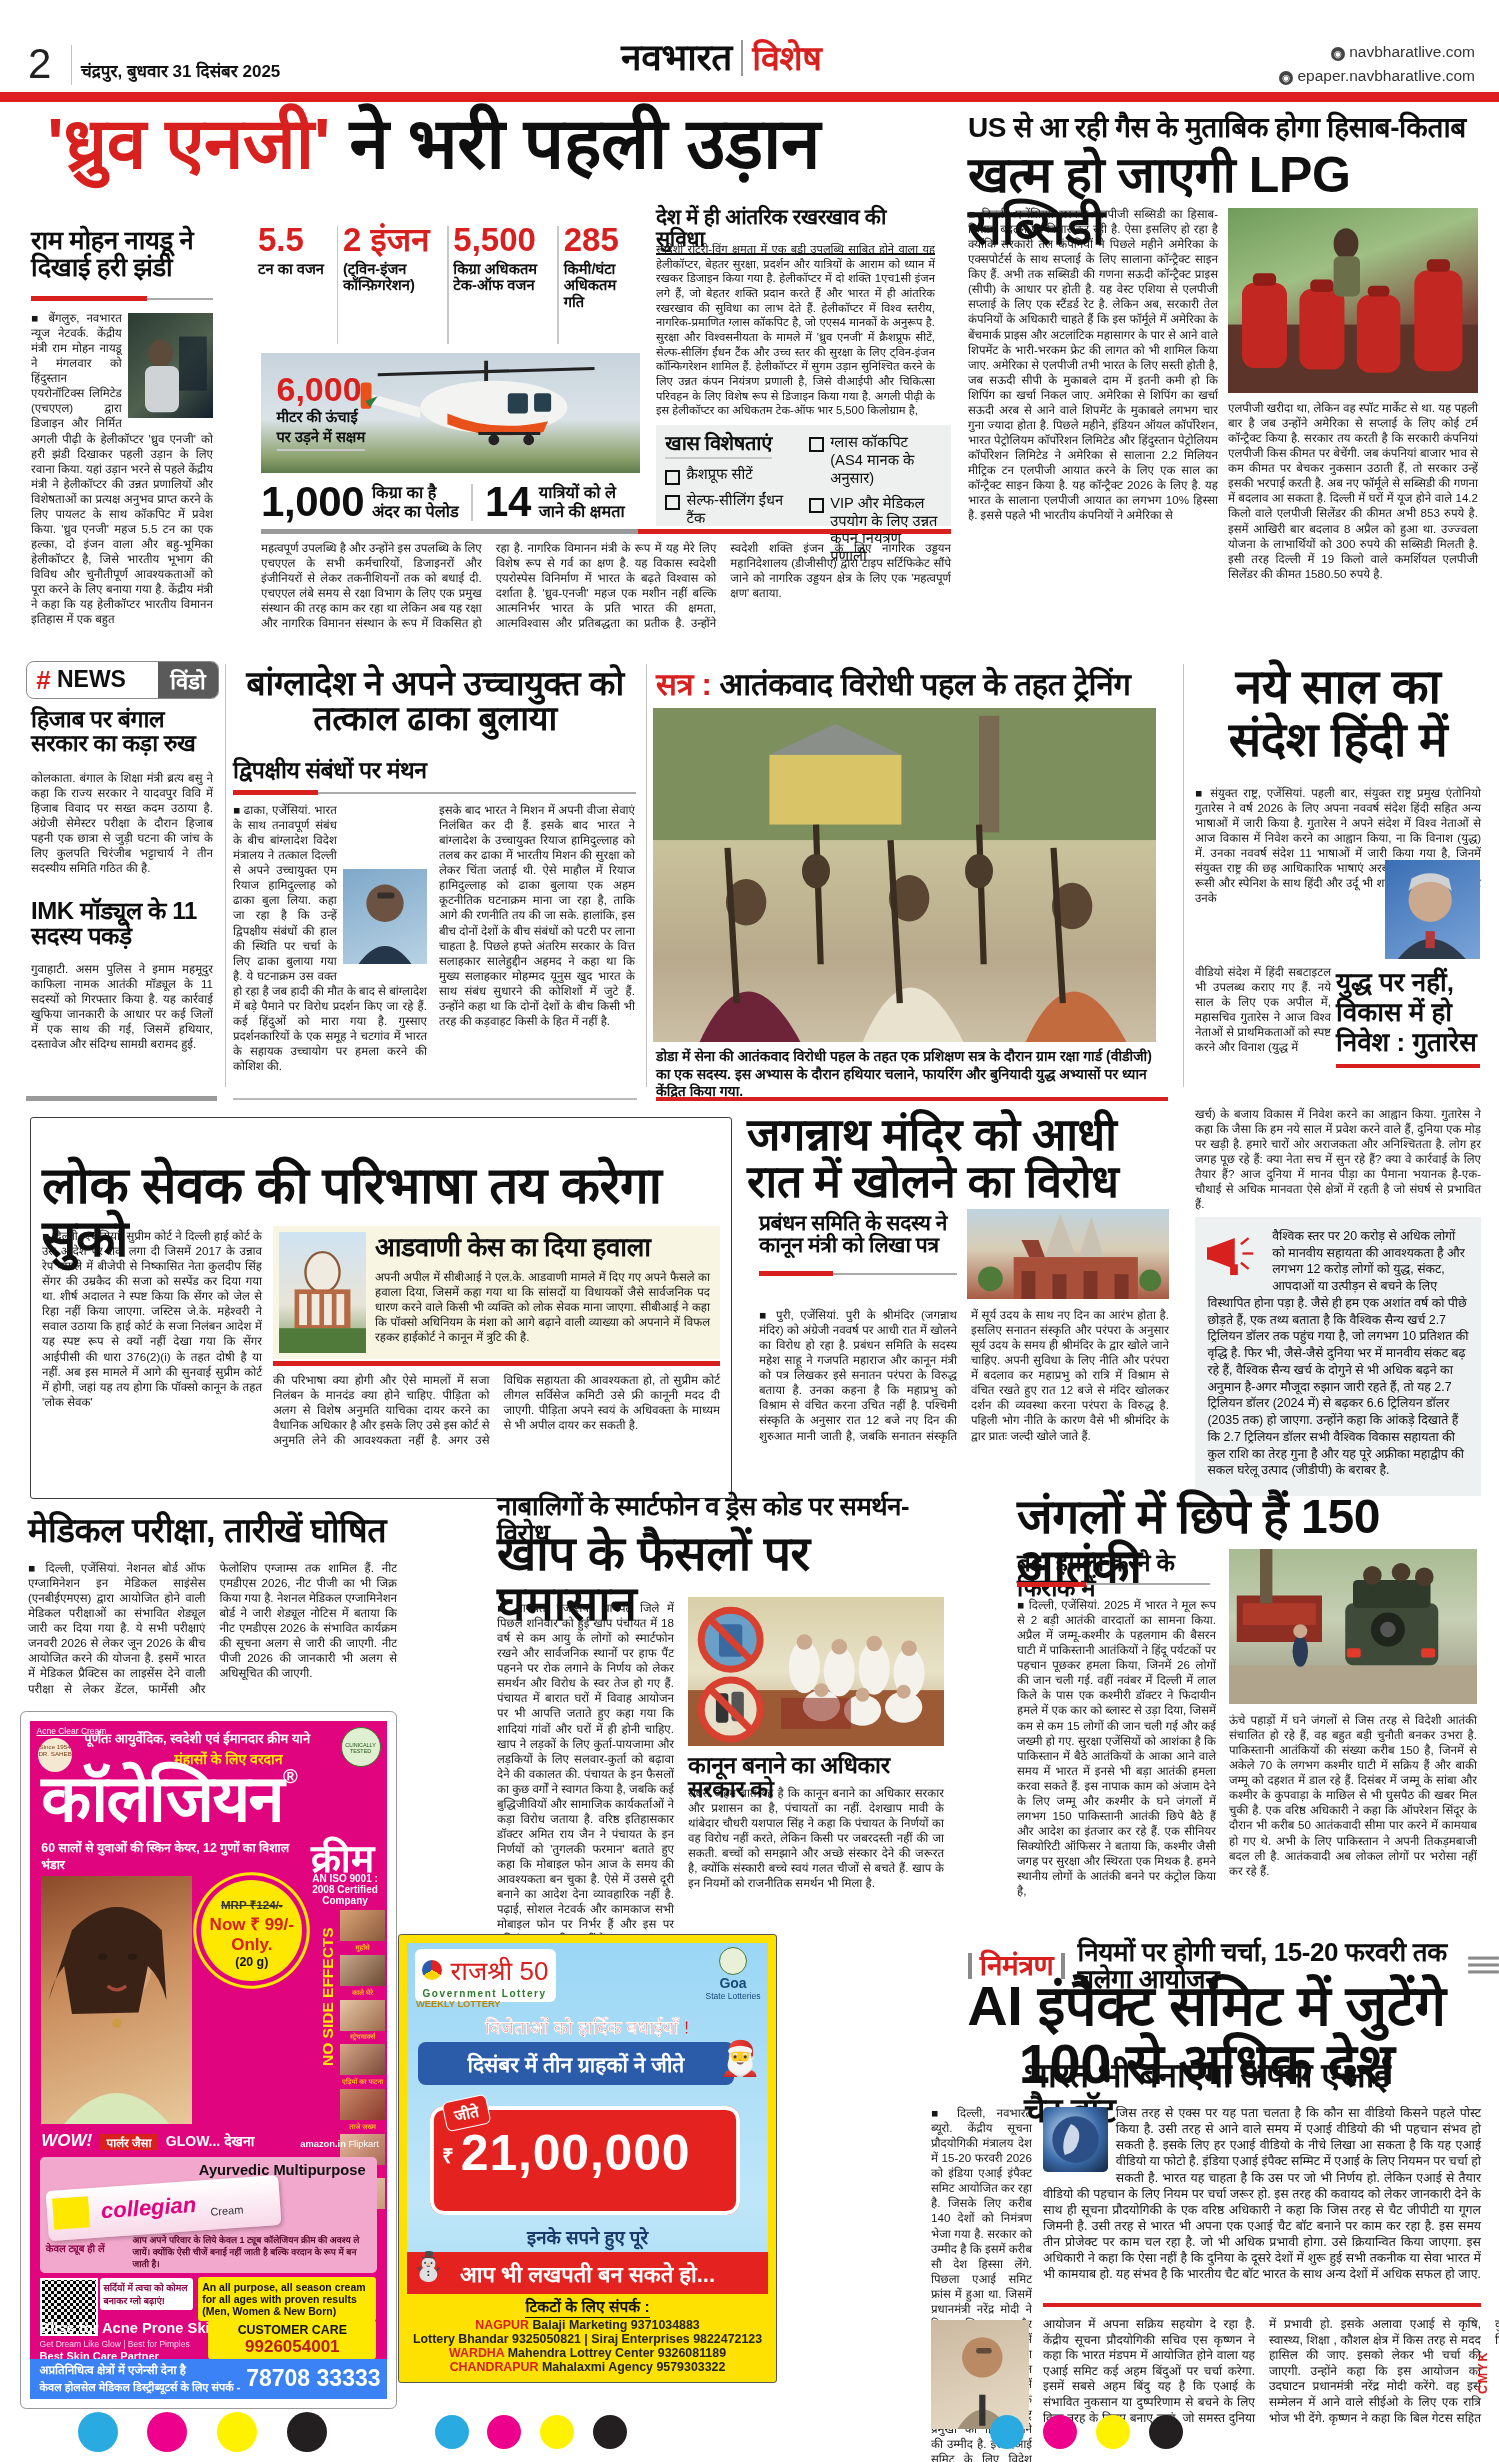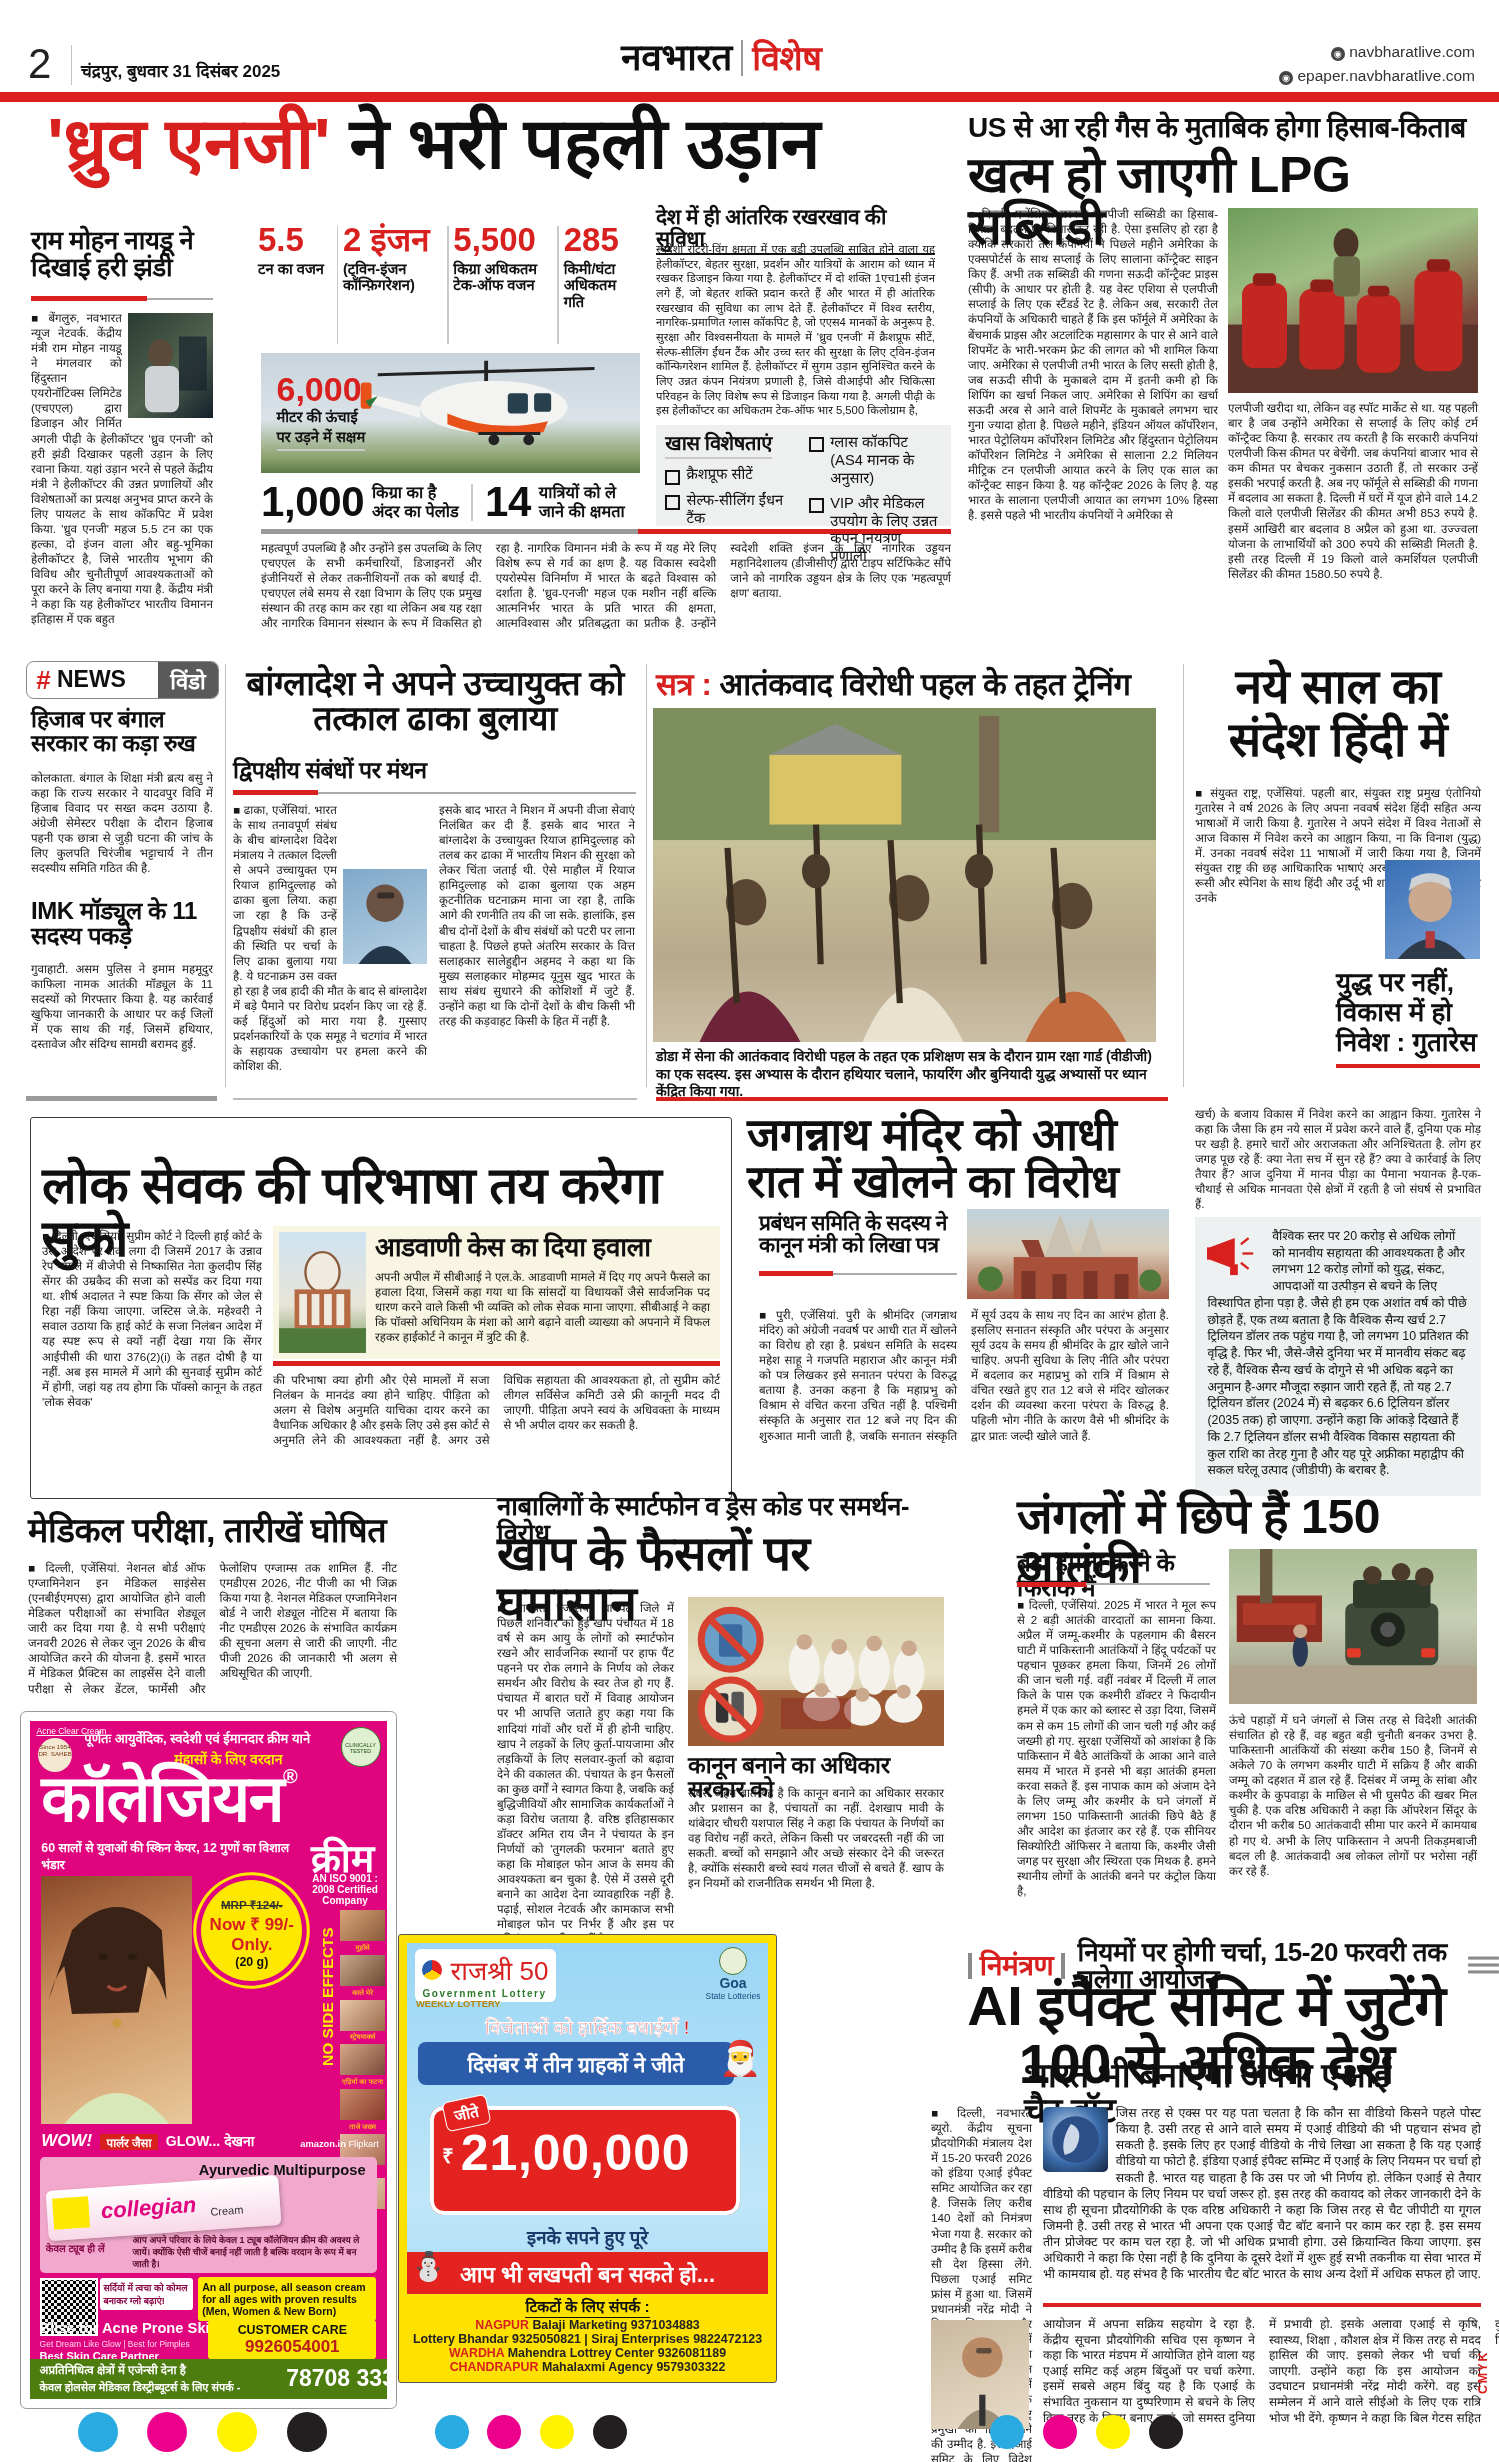--- a/index.html
+++ b/index.html
@@ -245,20 +245,21 @@
     <span>■ संयुक्त राष्ट्र, एजेंसियां. पहली बार, संयुक्त राष्ट्र प्रमुख एंतोनियो गुतारेस ने वर्ष 2026 के लिए अपना नववर्ष संदेश हिंदी सहित अन्य भाषाओं में जारी किया है. गुतारेस ने अपने संदेश में विश्व नेताओं से आज विकास में निवेश करने का आह्वान किया, ना कि विनाश (युद्ध) में. उनका नववर्ष संदेश 11 भाषाओं में जारी किया गया है, जिनमें संयुक्त राष्ट्र की छह आधिकारिक भाषाएं अरबी, चीनी, अंग्रेजी, फ्रेंच, रूसी और स्पेनिश के साथ हिंदी और उर्दू भी शामिल हैं. इस अवसर पर उनके</span>
   </div>
   <div class="photo" style="left:1385px;top:860px;width:95px;height:99px;background:linear-gradient(150deg,#3a6fb5,#7aa4d8);">
     <svg width="95" height="99" style="position:absolute;left:0;top:0;" viewBox="0 0 122 128">
         <circle cx="58" cy="52" r="28" fill="#caa98e"></circle>
         <path d="M30 40 q28 -24 56 0 l-4 -16 q-24 -14 -48 0 Z" fill="#cfd2d4"></path>
         <path d="M16 128 q42 -52 88 0 Z" fill="#2e3b4a"></path>
         <rect x="52" y="92" width="12" height="22" fill="#b23a3a"></rect>
       </svg>
   </div>
+  <div class="s bt" style="left:1195px;top:964px;width:136px;height:140px;">वीडियो संदेश में हिंदी सबटाइटल भी उपलब्ध कराए गए हैं. नये साल के लिए एक अपील में, महासचिव गुतारेस ने आज विश्व नेताओं से प्राथमिकताओं को स्पष्ट करने और विनाश (युद्ध में</div>
   <div class="s" style="left:1336px;top:968px;width:144px;">
     <div class="pull">युद्ध पर नहीं,</div>
     <div class="pull">विकास में हो</div>
     <div class="pull">निवेश : गुतारेस</div>
     <div style="width:100%;height:3.9px;background:#d8201f;margin-top:6.2px;"></div>
   </div>
   <div class="s bt" style="left:1195px;top:1106px;width:286px;height:107px;">खर्च) के बजाय विकास में निवेश करने का आह्वान किया. गुतारेस ने कहा कि जैसा कि हम नये साल में प्रवेश करने वाले हैं, दुनिया एक मोड़ पर खड़ी है. हमारे चारों ओर अराजकता और अनिश्चितता है. लोग हर जगह पूछ रहे हैं: क्या नेता सच में सुन रहे हैं? क्या वे कार्रवाई के लिए तैयार हैं? आज दुनिया में मानव पीड़ा का पैमाना भयानक है-एक-चौथाई से अधिक मानवता ऐसे क्षेत्रों में रहती है जो संघर्ष से प्रभावित हैं.</div>
   <div class="s quotebox" style="left:1195px;top:1217px;width:286px;height:279px;box-sizing:border-box;">
     <span style="float:left;margin:1.6px 7.8px 3.1px 0;">
       <svg width="57" height="47" viewBox="0 0 74 60">
@@ -466,21 +467,21 @@
       <div style="position:absolute;left:9.3px;top:557px;width:54px;height:54px;background:repeating-linear-gradient(0deg,#111 0 3.1px,#fff 3.1px 6.2px),repeating-linear-gradient(90deg,#111 0 3.1px,#fff 3.1px 6.2px);background-blend-mode:difference;border:2.3px solid #fff;"></div>
       <div style="position:absolute;left:70px;top:557px;width:93px;background:#fff;border-radius:3.1px;color:#8a0a4a;font-weight:bold;font-size:9.3px;padding:3.1px;box-sizing:border-box;">सर्दियों में त्वचा को कोमल बनाकर ग्लो बढ़ाएं!</div>
       <div style="position:absolute;left:168px;top:556px;width:178px;background:#ffe800;color:#111;font-weight:bold;font-size:10.5px;padding:3.9px;box-sizing:border-box;border-radius:3.1px;">An all purpose, all season cream for all ages with proven results (Men, Women &amp; New Born)</div>
       <div style="position:absolute;left:9.3px;top:599px;color:#fff;font-weight:bold;font-size:14.7px;">Bliss for Acne Prone Skin</div>
       <div style="position:absolute;left:9.3px;top:618px;color:#ffd8ec;font-size:8.5px;">Get Dream Like Glow | Best for Pimples</div>
       <div style="position:absolute;left:9.3px;top:629px;color:#fff;font-weight:bold;font-size:11px;">Best Skin Care Partner</div>
       <div style="position:absolute;left:178px;top:599px;width:168px;background:#ffe800;text-align:center;border-radius:3.1px;padding:2.3px 0;">
         <div style="font-weight:bold;font-size:12.4px;color:#111;">CUSTOMER CARE</div>
         <div style="font-weight:bold;font-size:17px;color:#b91c1c;">9926054001</div>
       </div>
-      <div style="position:absolute;left:0;bottom:0;width:100%;height:40px;background:#4d7c0f;color:#fff;padding-left:40px;">
+      <div style="position:absolute;left:0;bottom:0;width:100%;height:40px;background:#3b82f6;color:#fff;">
         <div style="position:absolute;left:9.3px;top:3.1px;font-weight:bold;font-size:11.6px;">अप्रतिनिधित्व क्षेत्रों में एजेन्सी देना है</div>
         <div style="position:absolute;left:9.3px;top:20px;font-weight:bold;font-size:11px;">केवल होलसेल मेडिकल डिस्ट्रीब्यूटर्स के लिए संपर्क -</div>
         <div style="position:absolute;right:6.2px;top:6.2px;font-weight:bold;font-size:23px;">78708 33333</div>
       </div>
     </div>
   </div>
 
   <div class="s" style="left:398px;top:1934px;width:379px;height:449px;background:#ffe100;border:1.6px solid #555;border-radius:3.1px;padding:7.8px;box-sizing:border-box;">
     <div style="position:relative;width:100%;height:100%;background:linear-gradient(180deg,#9ad6f5 0%,#bfe6f8 60%,#9ad6f5 100%);">
       <div style="position:absolute;left:7.8px;top:6.2px;background:#fff;border-radius:6.2px;padding:3.1px 7.8px;">

